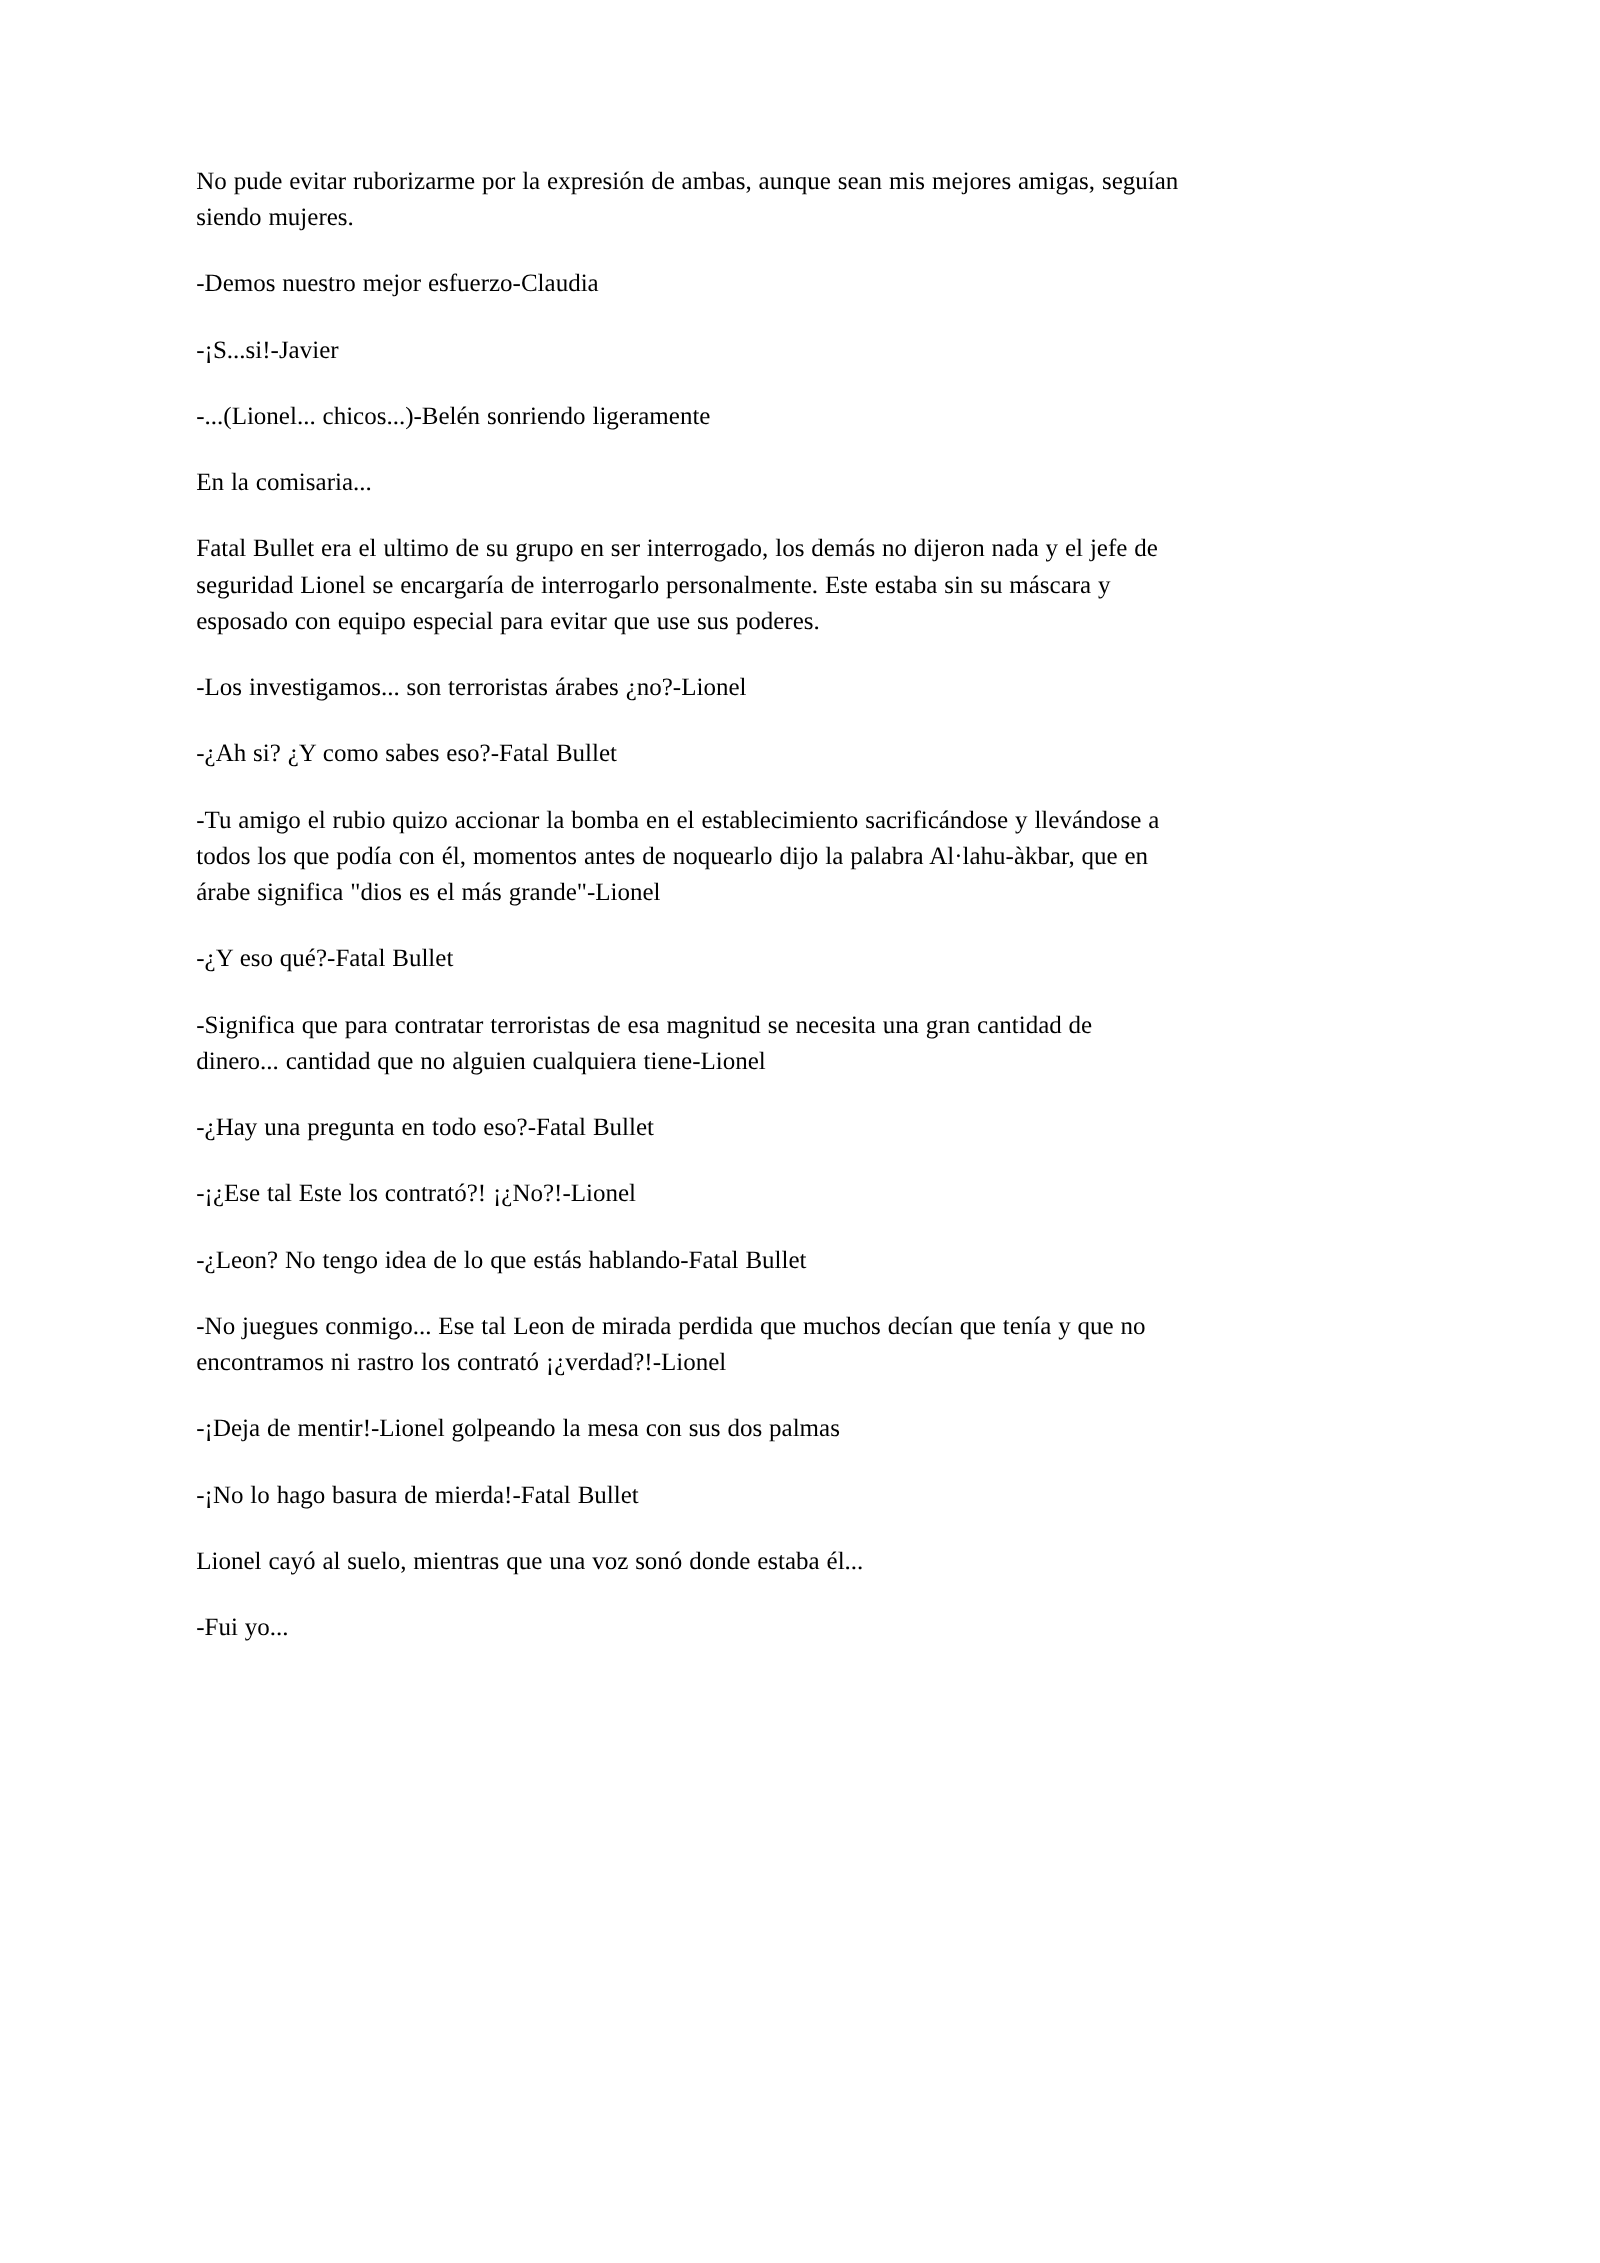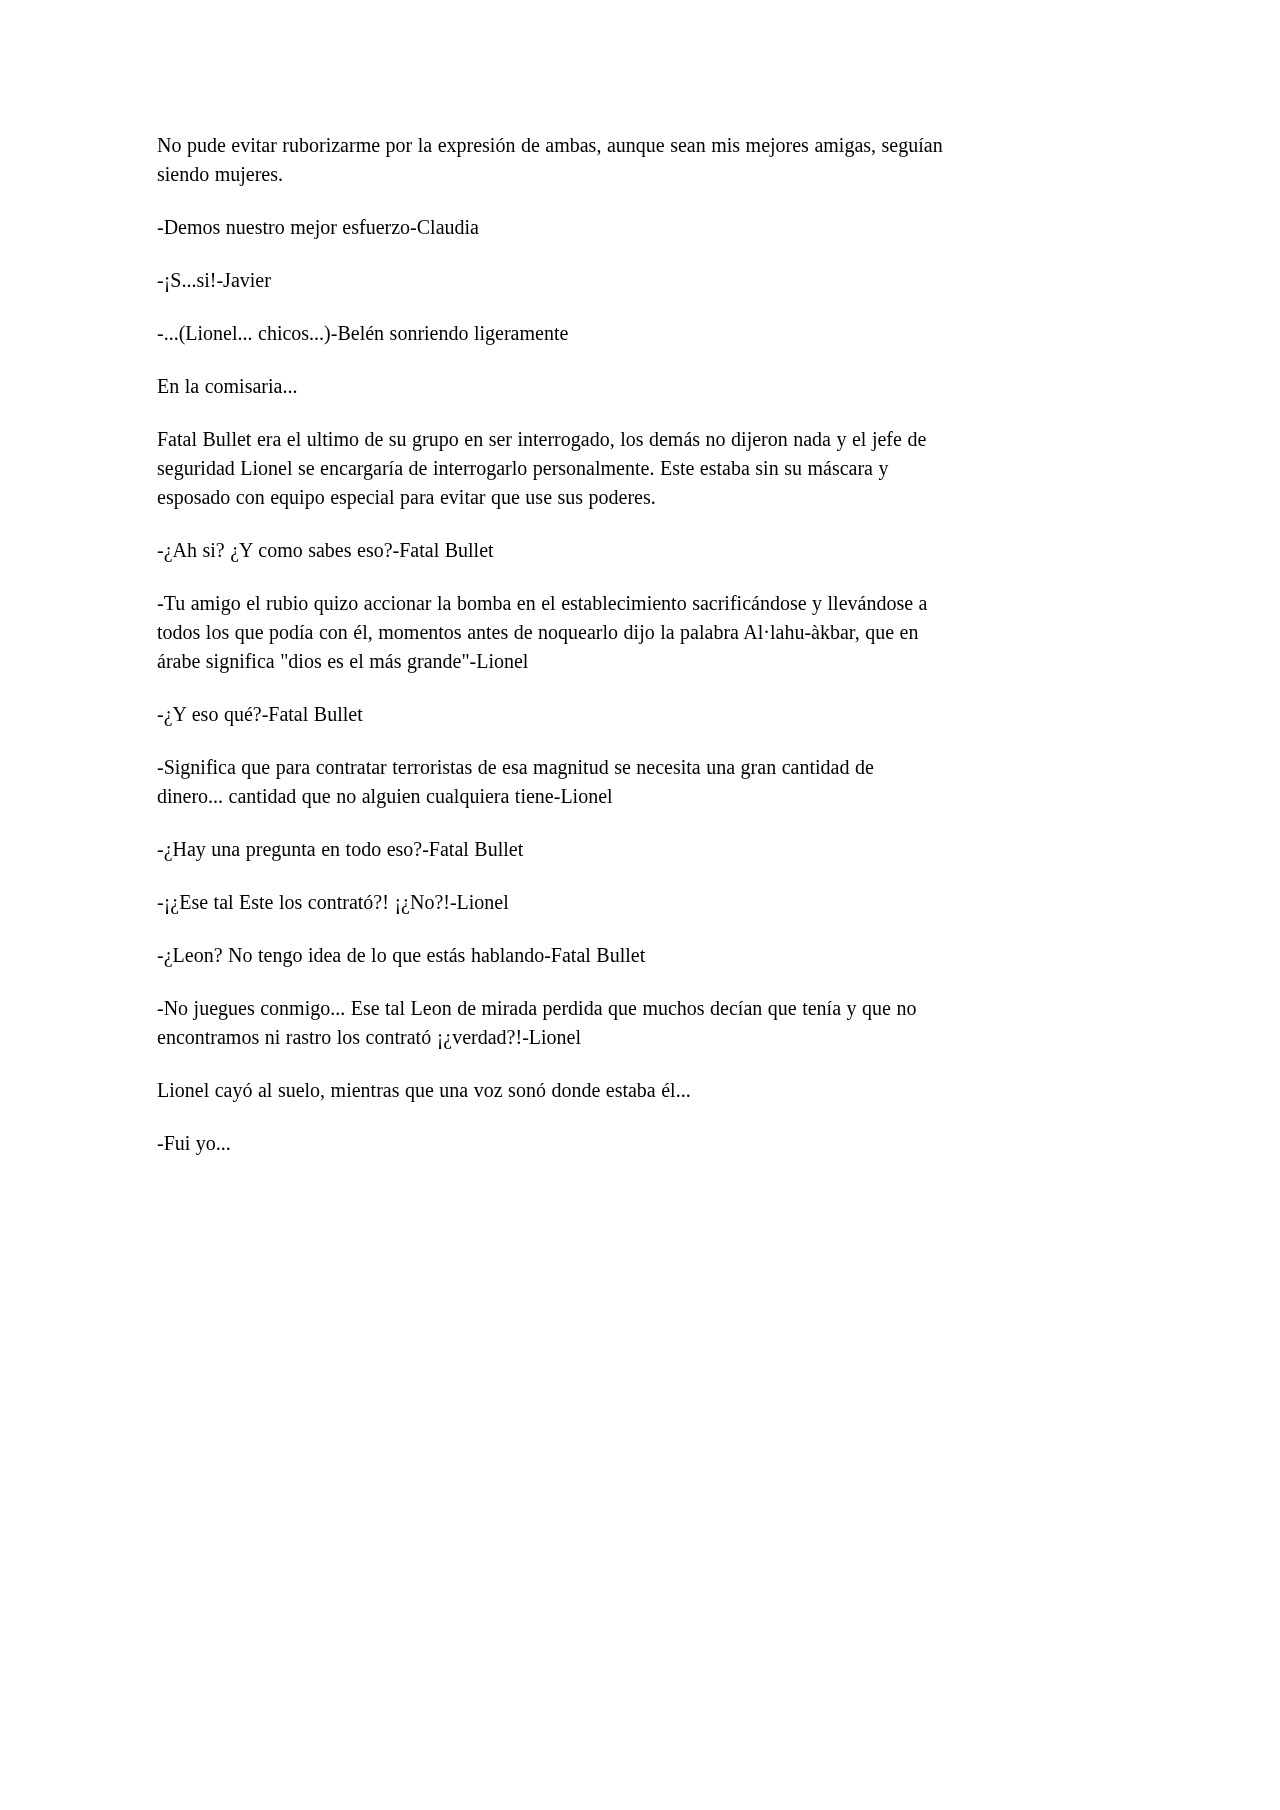--- a/index.html
+++ b/index.html
@@ -41,24 +41,27 @@
 <body>
 
 <div class="page">
   <div class="content">
       <p class="para">No pude evitar ruborizarme por la expresión de ambas, aunque sean mis mejores amigas, seguían siendo mujeres.</p>
       <p class="para">-Demos nuestro mejor esfuerzo-Claudia</p>
       <p class="para">-¡S...si!-Javier</p>
       <p class="para">-...(Lionel... chicos...)-Belén sonriendo ligeramente</p>
       <p class="para">En la comisaria...</p>
       <p class="para">Fatal Bullet era el ultimo de su grupo en ser interrogado, los demás no dijeron nada y el jefe de seguridad Lionel se encargaría de interrogarlo personalmente. Este estaba sin su máscara y esposado con equipo especial para evitar que use sus poderes.</p>
+      <p class="para">-Los investigamos... son terroristas árabes ¿no?-Lionel</p>
       <p class="para">-¿Ah si? ¿Y como sabes eso?-Fatal Bullet</p>
       <p class="para">-Tu amigo el rubio quizo accionar la bomba en el establecimiento sacrificándose y llevándose a todos los que podía con él, momentos antes de noquearlo dijo la palabra Al·lahu-àkbar, que en árabe significa "dios es el más grande"-Lionel</p>
       <p class="para">-¿Y eso qué?-Fatal Bullet</p>
       <p class="para">-Significa que para contratar terroristas de esa magnitud se necesita una gran cantidad de dinero... cantidad que no alguien cualquiera tiene-Lionel</p>
       <p class="para">-¿Hay una pregunta en todo eso?-Fatal Bullet</p>
       <p class="para">-¡¿Ese tal Este los contrató?! ¡¿No?!-Lionel</p>
       <p class="para">-¿Leon? No tengo idea de lo que estás hablando-Fatal Bullet</p>
       <p class="para">-No juegues conmigo... Ese tal Leon de mirada perdida que muchos decían que tenía y que no encontramos ni rastro los contrató ¡¿verdad?!-Lionel</p>
+      <p class="para">-¡Deja de mentir!-Lionel golpeando la mesa con sus dos palmas</p>
+      <p class="para">-¡No lo hago basura de mierda!-Fatal Bullet</p>
       <p class="para">Lionel cayó al suelo, mientras que una voz sonó donde estaba él...</p>
       <p class="para">-Fui yo...</p>
     </div>
 </div>
 
 </body></html>

